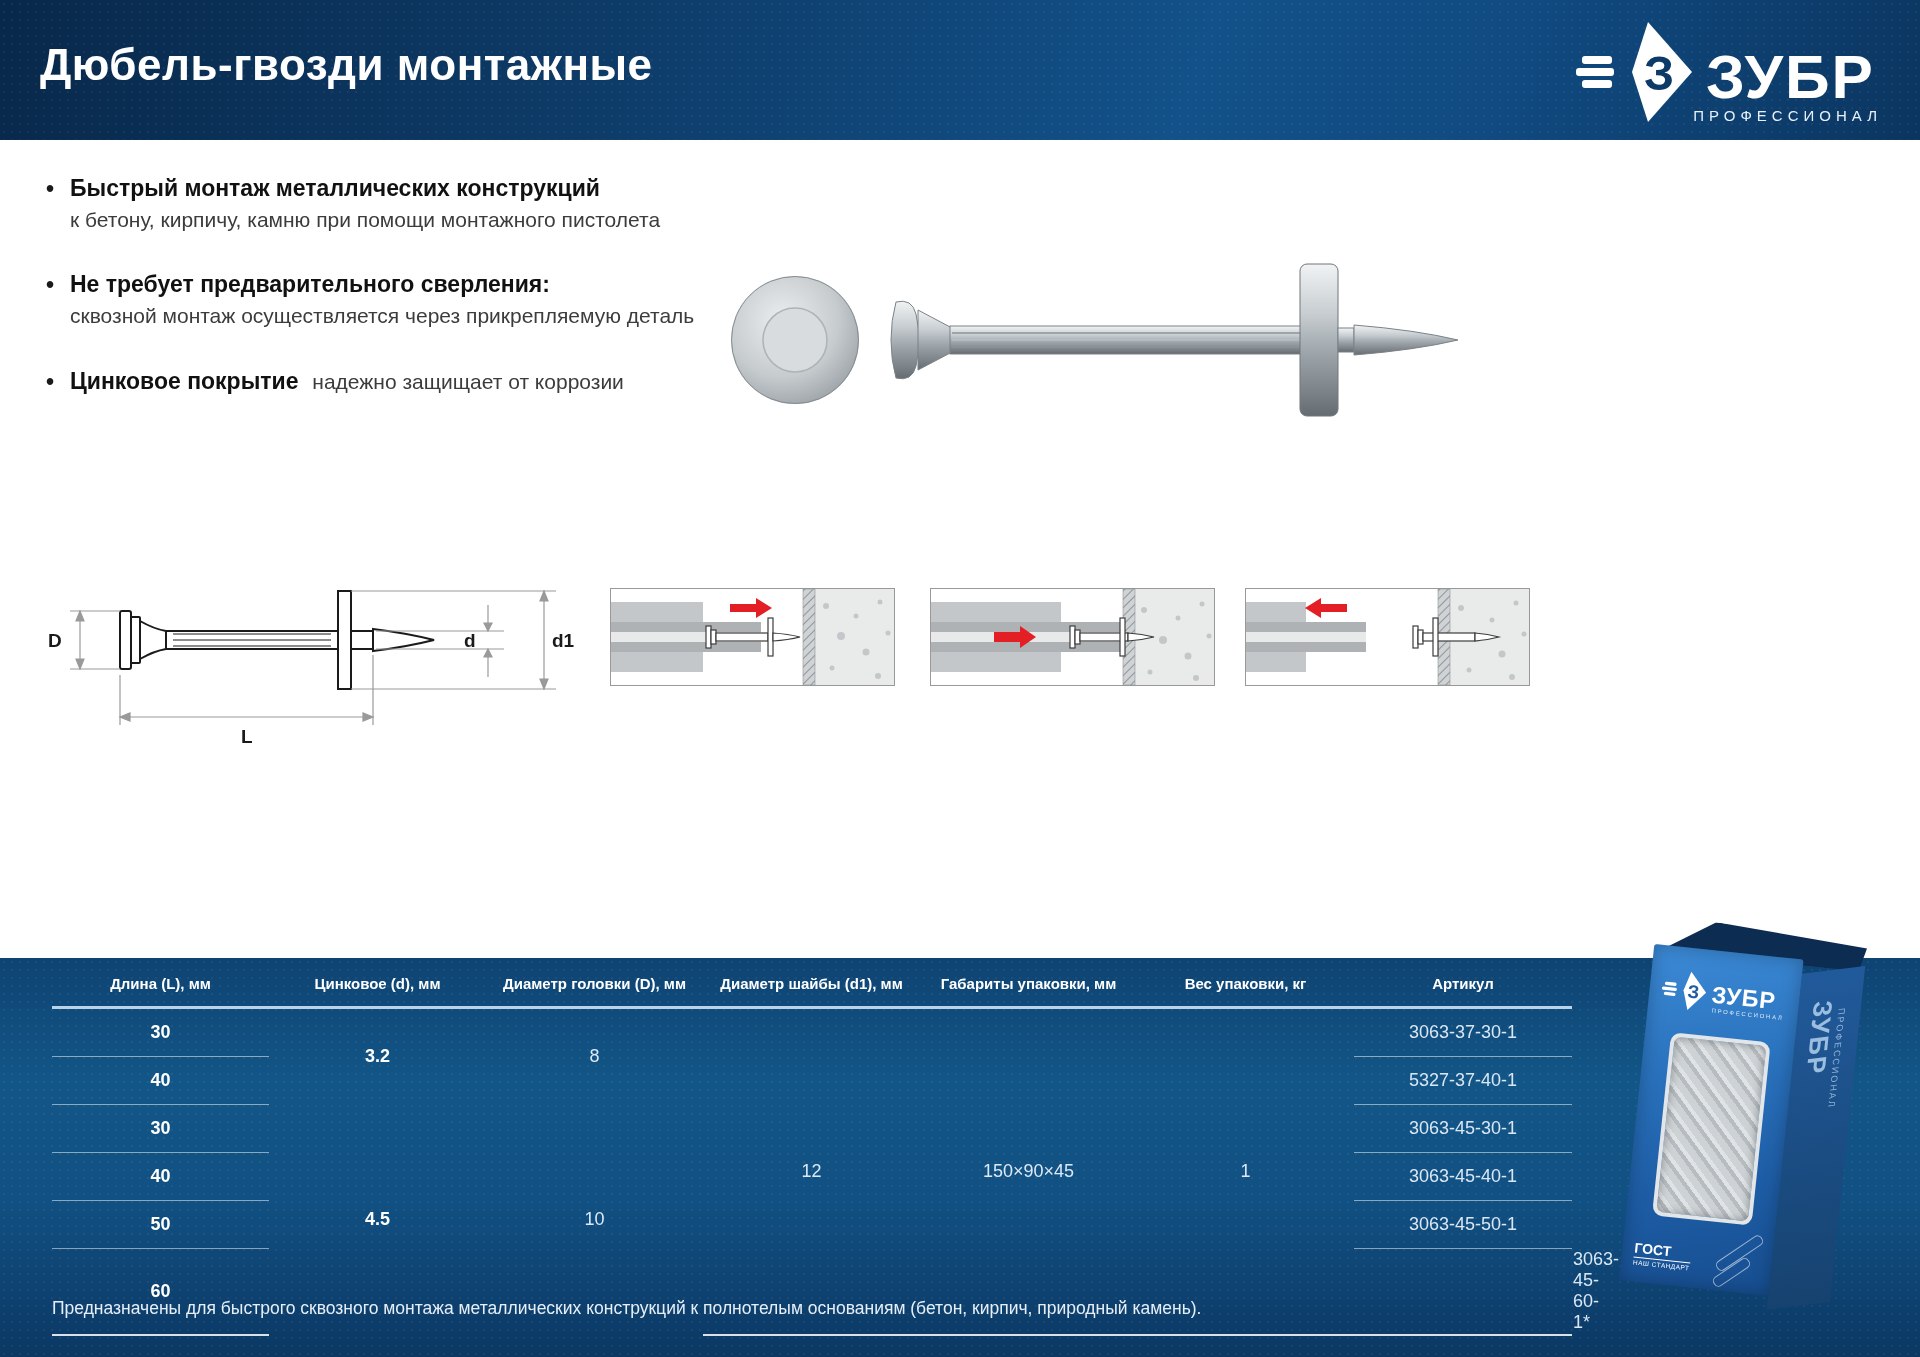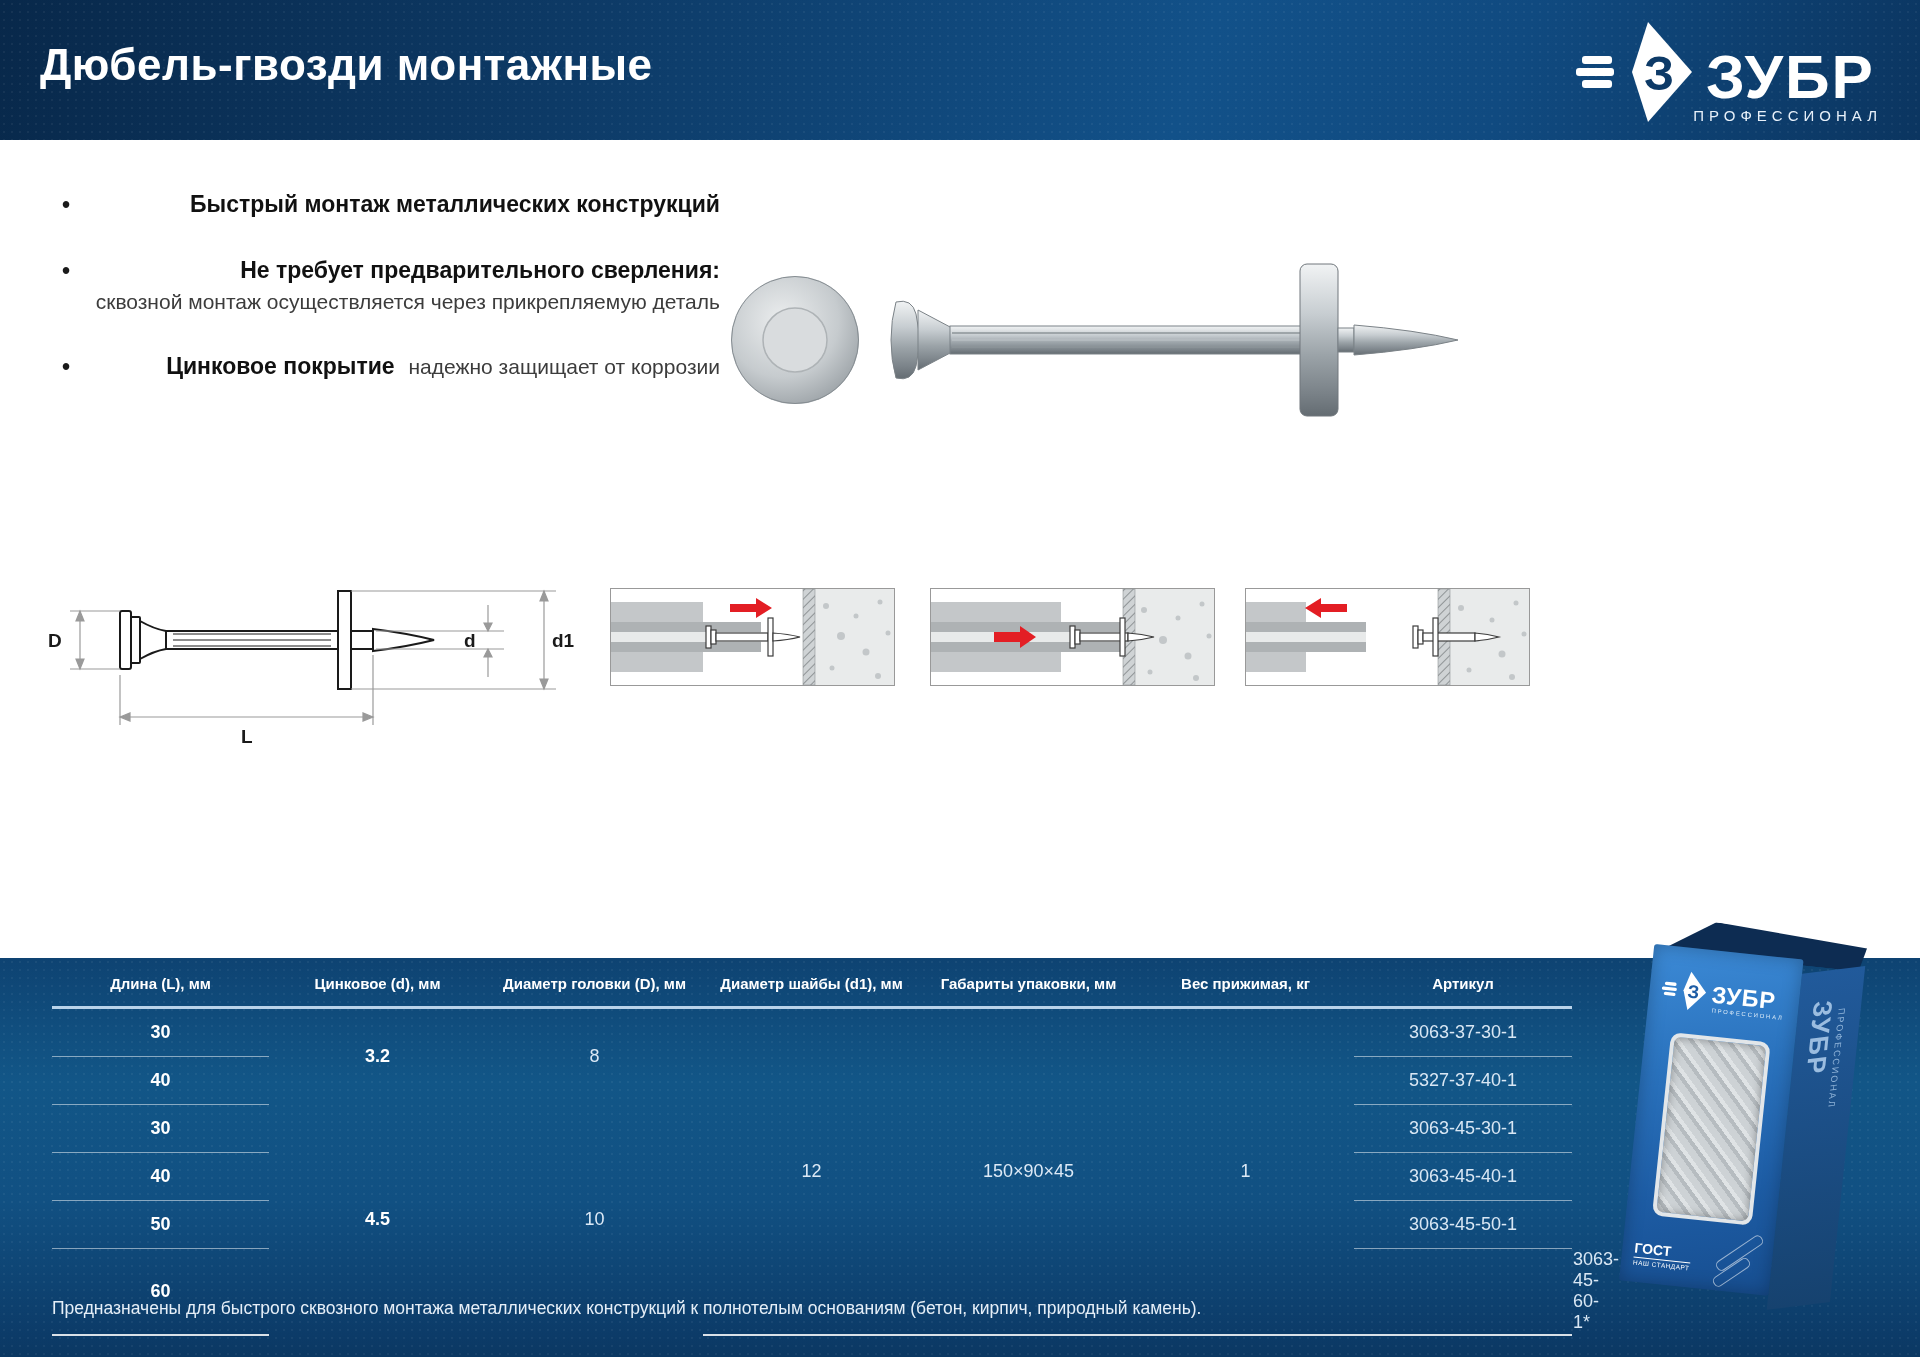--- a/index.html
+++ b/index.html
@@ -16,21 +16,21 @@
       linear-gradient(110deg,#08284a 0%,#0d3a66 30%,#125189 62%,#104a80 78%,#0b3560 100%);
     background-size:8px 8px,100% 100%;
   }
   .hdr-title{
     position:absolute;left:40px;top:40px;color:#ffffff;
     font-size:44px;font-weight:bold;letter-spacing:.5px;text-align:center;
   }
   .logo{position:absolute;right:34px;top:18px;width:310px;height:108px;}
   
   .white{position:absolute;left:0;top:140px;width:1920px;height:818px;background:#fff;}
-  .features{position:absolute;left:44px;top:34px;width:660px;list-style:none;margin:16px;padding:0;text-align:right;}
+  .features{position:absolute;left:44px;top:34px;width:660px;list-style:none;margin:0;padding:0;}
   .features li{position:relative;padding-left:26px;margin-bottom:37px;color:#3c3c3c;font-size:21px;line-height:1.32;}
   .features li::before{content:"•";position:absolute;left:2px;top:0px;color:#1a1a1a;font-size:23px;font-weight:bold;}
   .features b{display:block;color:#111;font-size:23px;line-height:1.25;margin-bottom:3px;}
   .features li.inline b{display:inline;margin-right:8px;}
   .features li.inline span{display:inline;}
   
   .blue{
     position:absolute;left:0;top:958px;width:1920px;height:444px;
     background-image:
       radial-gradient(rgba(255,255,255,0.05) 1px, transparent 1.4px),
@@ -94,20 +94,21 @@
     <text x="130" y="80" font-size="62" font-weight="bold" letter-spacing="2" fill="#ffffff">ЗУБР</text>
     <text x="306" y="103" font-size="15" letter-spacing="5" fill="#e8f1fa" text-anchor="end">ПРОФЕССИОНАЛ</text>
   </svg>
 </div>
 
 <div class="white">
 
   <ul class="features">
     <li>
       <b>Быстрый монтаж металлических конструкций</b>
+      <span>к бетону, кирпичу, камню при помощи монтажного пистолета</span>
     </li>
     <li>
       <b>Не требует предварительного сверления:</b>
       <span>сквозной монтаж осуществляется через прикрепляемую деталь</span>
     </li>
     <li class="inline">
       <b>Цинковое покрытие</b>
       <span>надежно защищает от коррозии</span>
     </li>
   </ul>
@@ -312,21 +313,21 @@
         <col style="width:217px">
         <col style="width:218px">
       </colgroup>
     <thead>
       <tr>
         <th>Длина (L), мм</th>
         <th>Цинковое (d), мм</th>
         <th>Диаметр головки (D), мм</th>
         <th>Диаметр шайбы (d1), мм</th>
         <th>Габариты упаковки, мм</th>
-        <th>Вес прижимая, кг</th>
+        <th>Вес упаковки, кг</th>
         <th>Артикул</th>
       </tr>
     </thead>
     <tbody>
       <tr>
         <td class="len bb">30</td>
         <td class="dia" rowspan="2">3.2</td>
         <td class="mid" rowspan="2">8</td>
         <td class="mid bb2" rowspan="6">12</td>
         <td class="mid bb2" rowspan="6">150×90×45</td>

